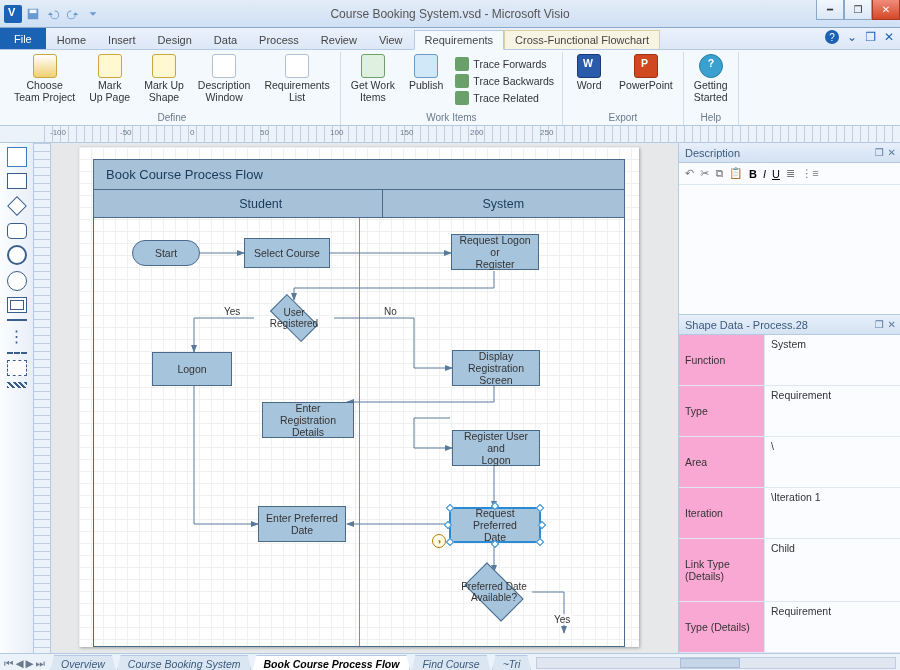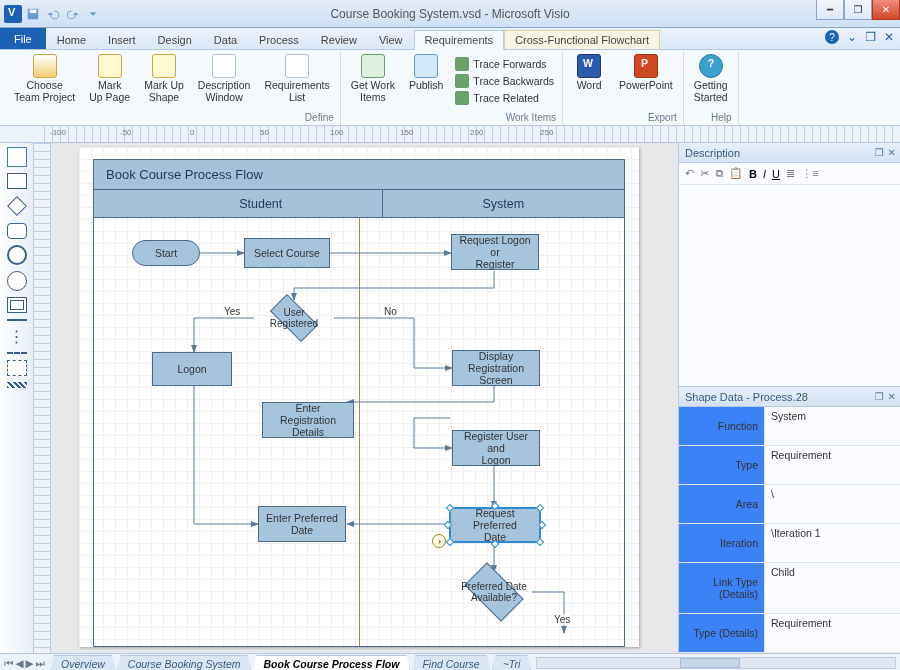--- a/index.html
+++ b/index.html
@@ -21,21 +21,21 @@
 .filetab { background:#1b62b5; color:#fff; padding:4px 14px 3px; font-size:11px; height:100%; display:flex; align-items:center; }
 .rtab { padding:3px 10px; color:#444; cursor:default; border:1px solid transparent; border-bottom:none; }
 .rtab.active { background:#f4f9fe; border-color:#b5c9e2; border-bottom:1px solid #f4f9fe; position:relative; top:1px; }
 .rtab.contextual { background:#f8f4e3; border-color:#d9d0a0; }
 .tabrow .help { position:absolute; right:6px; top:2px; display:flex; gap:8px; font-size:12px; color:#1b62b5; }
 
 
 .ribbon { height:76px; background:#f4f9fe; border-bottom:1px solid #b5c9e2; display:flex; padding:2px 4px 0; }
 .rgroup { display:flex; flex-direction:column; border-right:1px solid #d0ddeb; padding:0 6px; justify-content:space-between; }
 .rgroup .row { display:flex; gap:6px; align-items:flex-start; flex:1; }
-.rgroup .lbl { text-align:right; font-size:10px; color:#6a7a8c; padding-bottom:2px; }
+.rgroup .lbl { text-align:center; font-size:10px; color:#6a7a8c; padding-bottom:2px; }
 .rbtn { display:flex; flex-direction:column; align-items:center; gap:2px; padding:2px 4px; min-width:40px; text-align:center; font-size:10.5px; line-height:1.1; cursor:default; }
 .rbtn .ic { width:24px; height:24px; border-radius:3px; }
 .rbtn-small { display:flex; align-items:center; gap:4px; font-size:10.5px; padding:1px 2px; }
 .ic-sm { width:14px; height:14px; border-radius:2px; }
 .stack { display:flex; flex-direction:column; gap:1px; }
 
 
 .rulerbar { height:17px; background:#ecf2fa; border-bottom:1px solid #b5c9e2; position:relative; overflow:hidden; }
 .rulerbar::before { content:""; position:absolute; left:44px; right:0; top:0; bottom:0;
   background:repeating-linear-gradient(90deg,#c0cde0 0,#c0cde0 1px,transparent 1px,transparent 8px); }
@@ -90,21 +90,21 @@
 .panel-hd .pctrl { position:absolute; right:4px; display:flex; gap:4px; font-size:10px; color:#5a7a9c; }
 .desc-tools { height:22px; display:flex; align-items:center; gap:6px; padding:0 6px; border-bottom:1px solid #dde7f3; }
 .desc-tools span { font-size:11px; color:#777; }
 .desc-body { padding:8px 10px; font-size:11.5px; line-height:1.35; flex:0 0 auto; }
 .desc-body h4 { font-size:12.5px; font-weight:bold; margin-bottom:6px; }
 .desc-body ul { margin-left:18px; }
 .desc-panel { display:flex; flex-direction:column; flex:1 1 55%; border-bottom:1px solid #b5c9e2; }
 .shapedata { flex:1 1 45%; display:flex; flex-direction:column; }
 .sd-grid { flex:1; overflow:hidden; }
 .sd-row { display:flex; font-size:10.5px; border-bottom:1px solid #e0e7f1; }
-.sd-row .k { width:86px; padding:13px 6px; background:#3b82f6; border-right:1px solid #dde7f3;text-align:right; }
+.sd-row .k { width:86px; padding:19px 6px; background:#f9a8d4; border-right:1px solid #dde7f3; }
 .sd-row .v { flex:1; padding:3px 6px; }
 
 
 .sheettabs { height:19px; background:#ecf2fa; border-top:1px solid #b5c9e2; display:flex; align-items:center; padding-left:4px; gap:1px; font-size:10.5px; }
 .sheettabs .nav { display:flex; gap:2px; margin-right:4px; color:#6a7a8c; }
 .stab { padding:2px 10px; background:#dbe6f3; border:1px solid #b5c9e2; border-bottom:none; clip-path:polygon(4px 0,calc(100% - 4px) 0,100% 100%,0 100%); color:#3a5a7c;font-style:italic; }
 .stab.active { background:#fff; font-weight:600; color:#000; }
 .sheettabs .scrollbar { flex:1; height:12px; background:#e0e7f1; border:1px solid #c0cde0; margin:0 4px; position:relative; }
 .sheettabs .thumb { position:absolute; left:40%; width:60px; top:0; bottom:0; background:#c6d5e8; border:1px solid #a7bdd8; }
 

